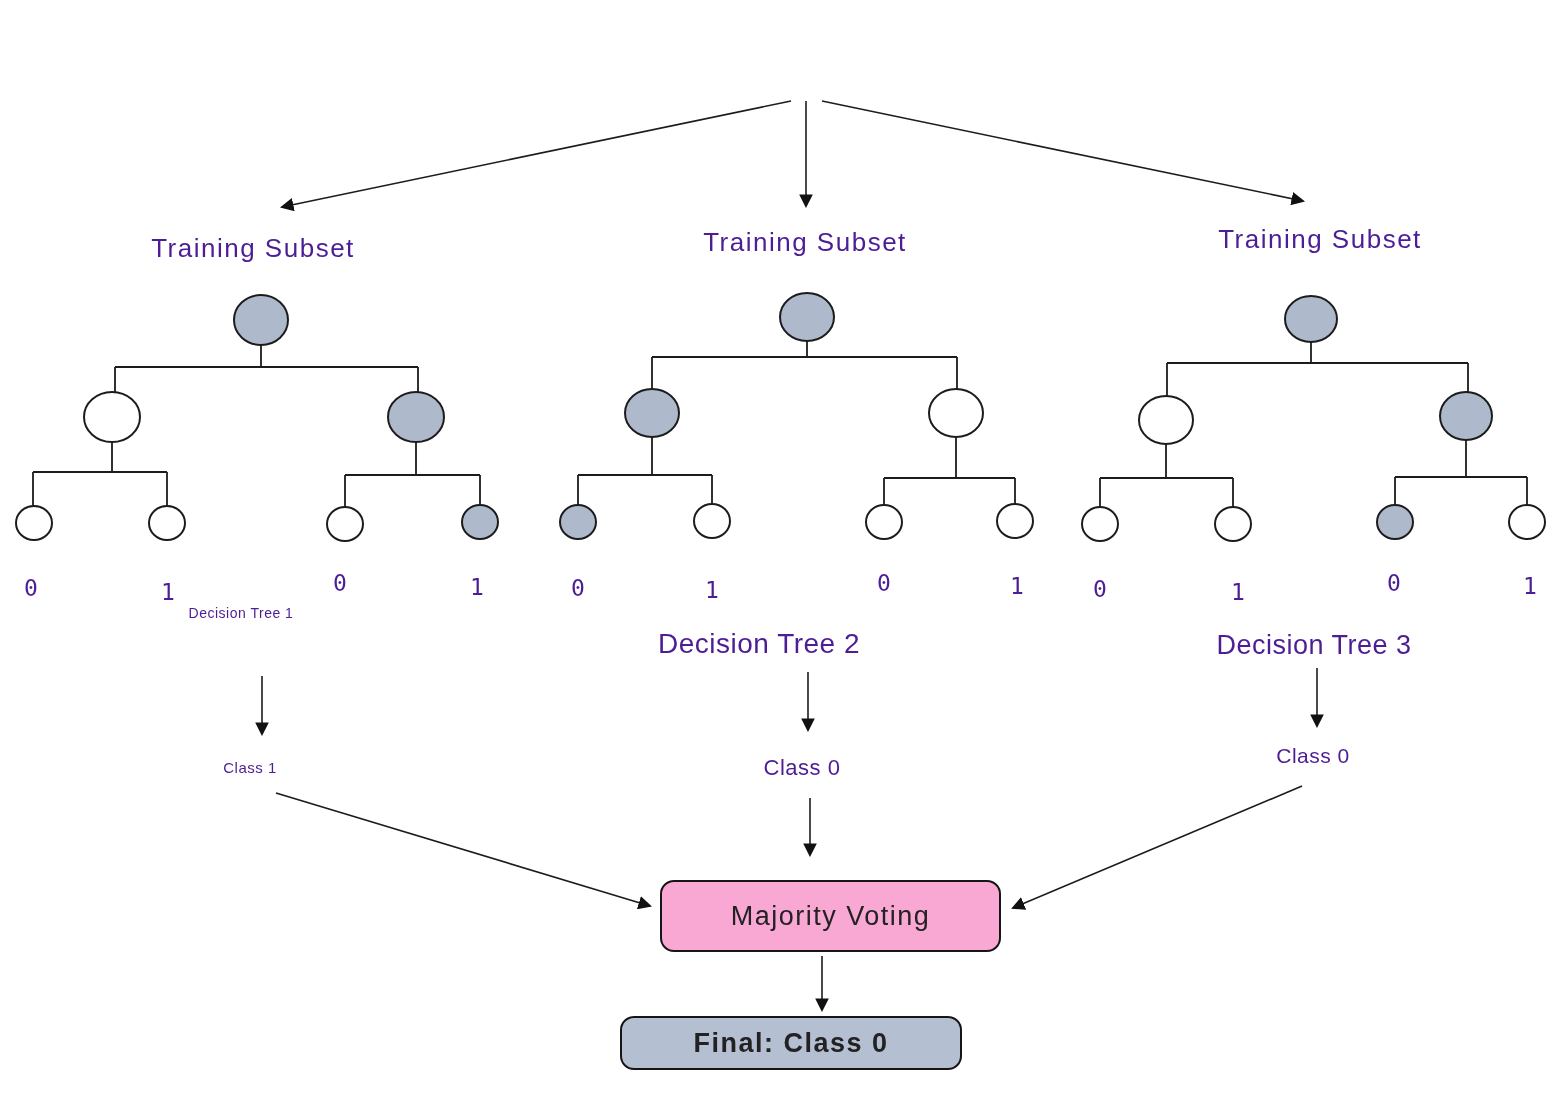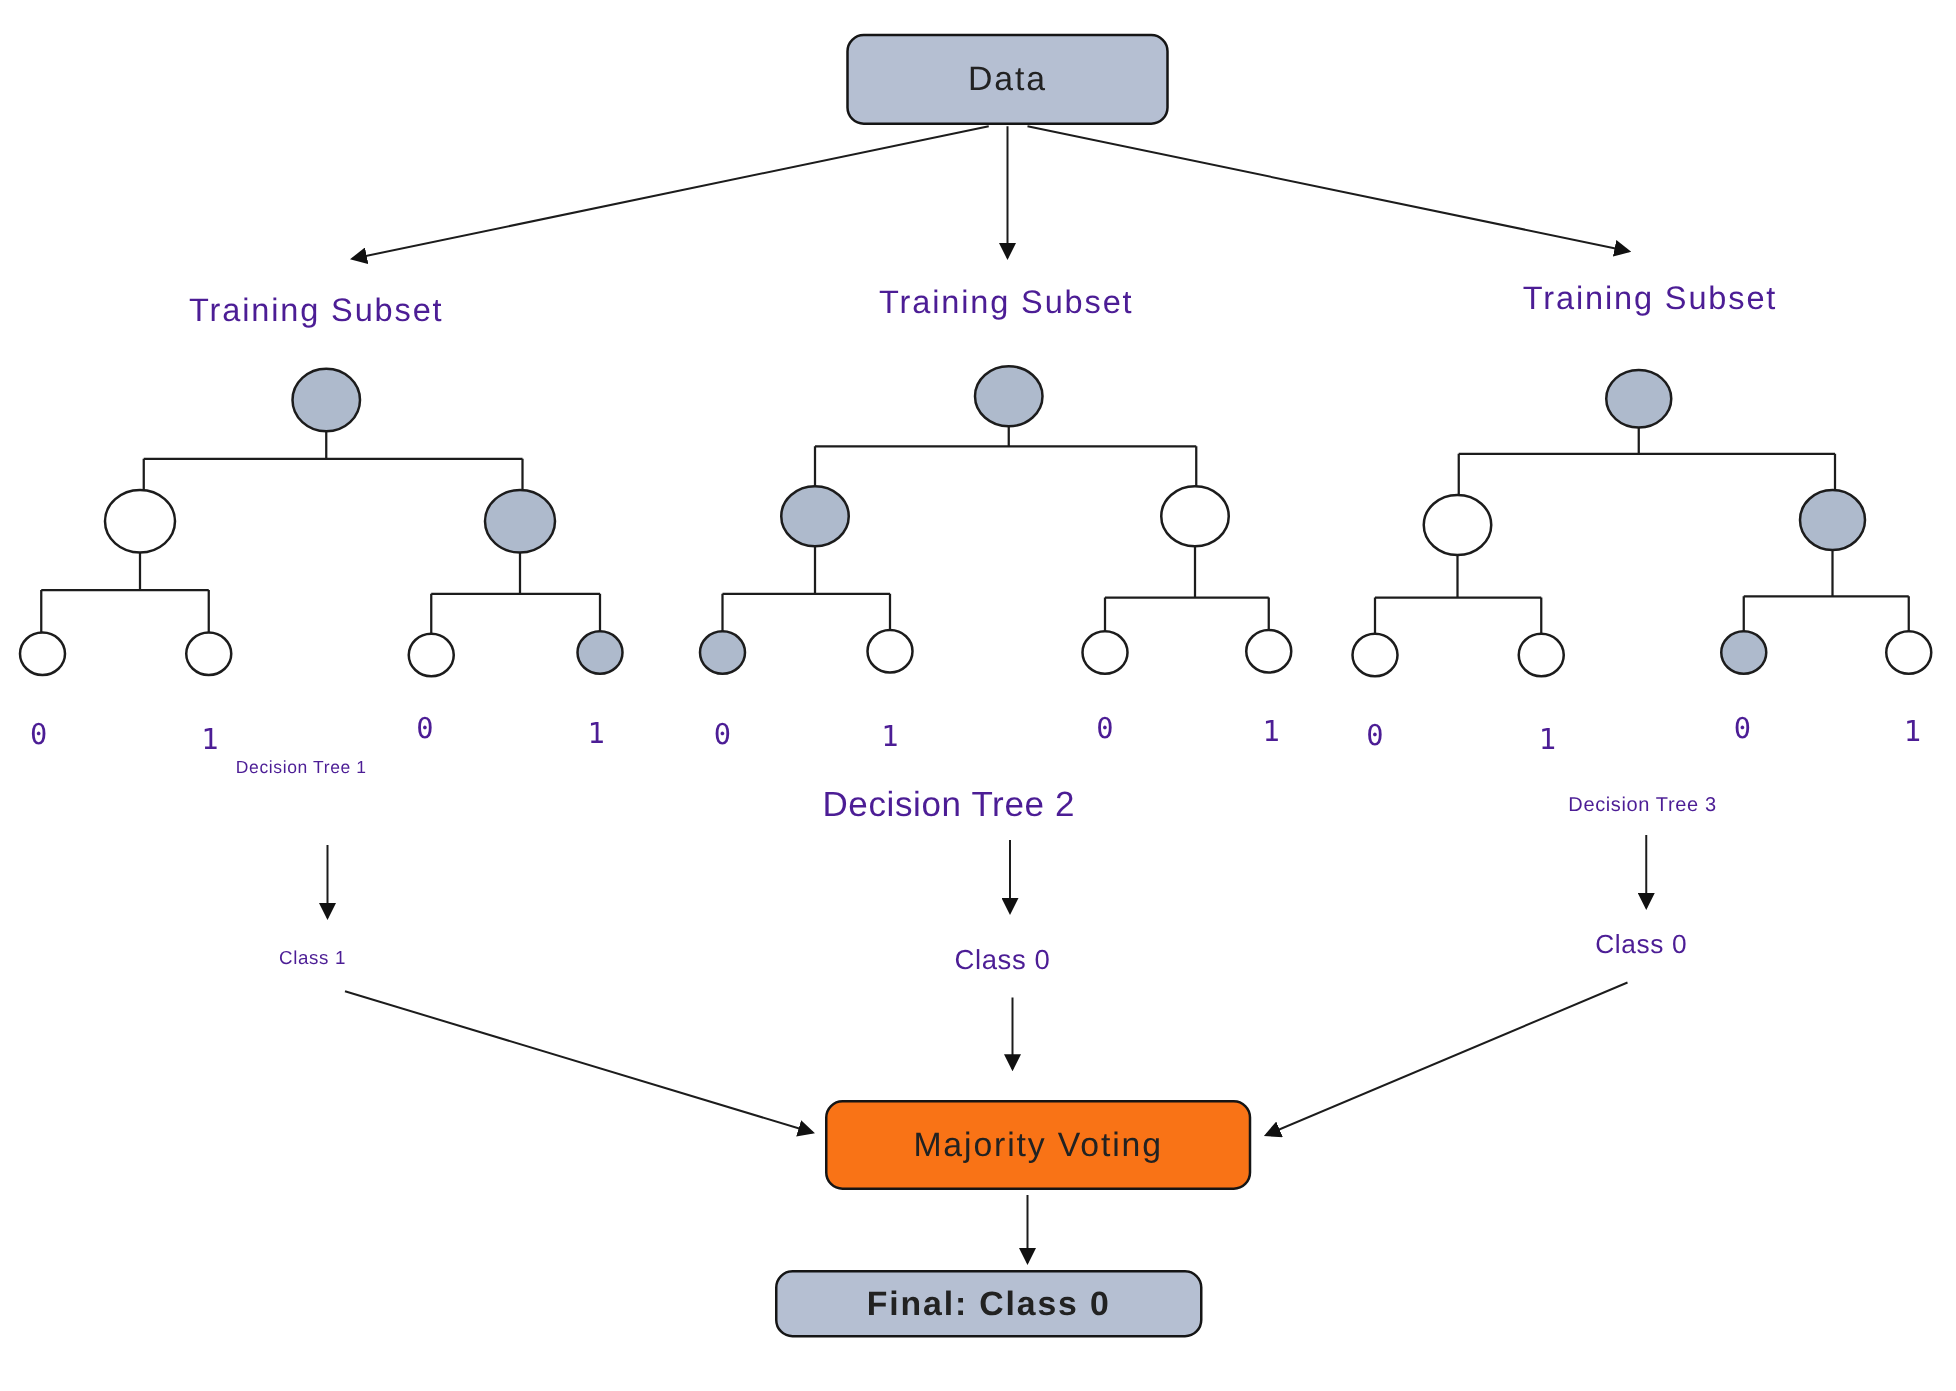--- a/index.html
+++ b/index.html
@@ -118,23 +118,20 @@
       <line class="arrow" x1="276" y1="793" x2="650" y2="906" marker-end="url(#ah)"></line>
       <line class="arrow" x1="810" y1="798" x2="810" y2="855" marker-end="url(#ah)"></line>
       <line class="arrow" x1="1302" y1="786" x2="1013" y2="908" marker-end="url(#ah)"></line>
     </g>
 
     <g>
       <line class="arrow" x1="822" y1="956" x2="822" y2="1010" marker-end="url(#ah)"></line>
     </g>
   </svg>
 
-  <div class="box" style="left: 677px; top: 27px; width: 258px; height: 73px; background: rgb(181, 191, 210);">
-    <span>Data</span>
-  </div>
 
   <div class="lbl training" style="left:253px; top:248px;">Training Subset</div>
   <div class="lbl training" style="left:805px; top:242px;">Training Subset</div>
   <div class="lbl training" style="left:1320px; top:239px;">Training Subset</div>
 
   <div class="lbl leaf" style="left:31px;  top:588px;">0</div>
   <div class="lbl leaf" style="left:168px; top:592px;">1</div>
   <div class="lbl leaf" style="left:340px; top:583px;">0</div>
   <div class="lbl leaf" style="left:477px; top:587px;">1</div>
 
@@ -143,27 +140,27 @@
   <div class="lbl leaf" style="left:884px;  top:583px;">0</div>
   <div class="lbl leaf" style="left:1017px; top:586px;">1</div>
 
   <div class="lbl leaf" style="left:1100px; top:589px;">0</div>
   <div class="lbl leaf" style="left:1238px; top:592px;">1</div>
   <div class="lbl leaf" style="left:1394px; top:583px;">0</div>
   <div class="lbl leaf" style="left:1530px; top:586px;">1</div>
 
   <div class="lbl treelbl" style="left:241px; top:613px; font-size:14px;">Decision Tree 1</div>
   <div class="lbl treelbl" style="left:759px; top:644px; font-size:28px;">Decision Tree 2</div>
-  <div class="lbl treelbl" style="left:1314px; top:645px; font-size:16px;">Decision Tree 3</div>
+  <div class="lbl treelbl" style="left:1314px; top:645px; font-size:27px;">Decision Tree 3</div>
 
   <div class="lbl classlbl" style="left:250px; top:767px; font-size:15px;">Class 1</div>
   <div class="lbl classlbl" style="left:802px; top:768px; font-size:22px;">Class 0</div>
   <div class="lbl classlbl" style="left:1313px; top:756px; font-size:21px;">Class 0</div>
 
-  <div class="box" style="left: 660px; top: 880px; width: 341px; height: 72px; background: #f97316;">
+  <div class="box" style="left: 660px; top: 880px; width: 341px; height: 72px; background: #f9a8d4;">
     <span>Majority Voting</span>
   </div>
 
   <div class="box" style="left: 620px; top: 1016px; width: 342px; height: 54px; background: rgb(181, 191, 210); font-weight: bold;">
     <span>Final: Class 0</span>
   </div>
 
 </div>
 
 </body></html>

